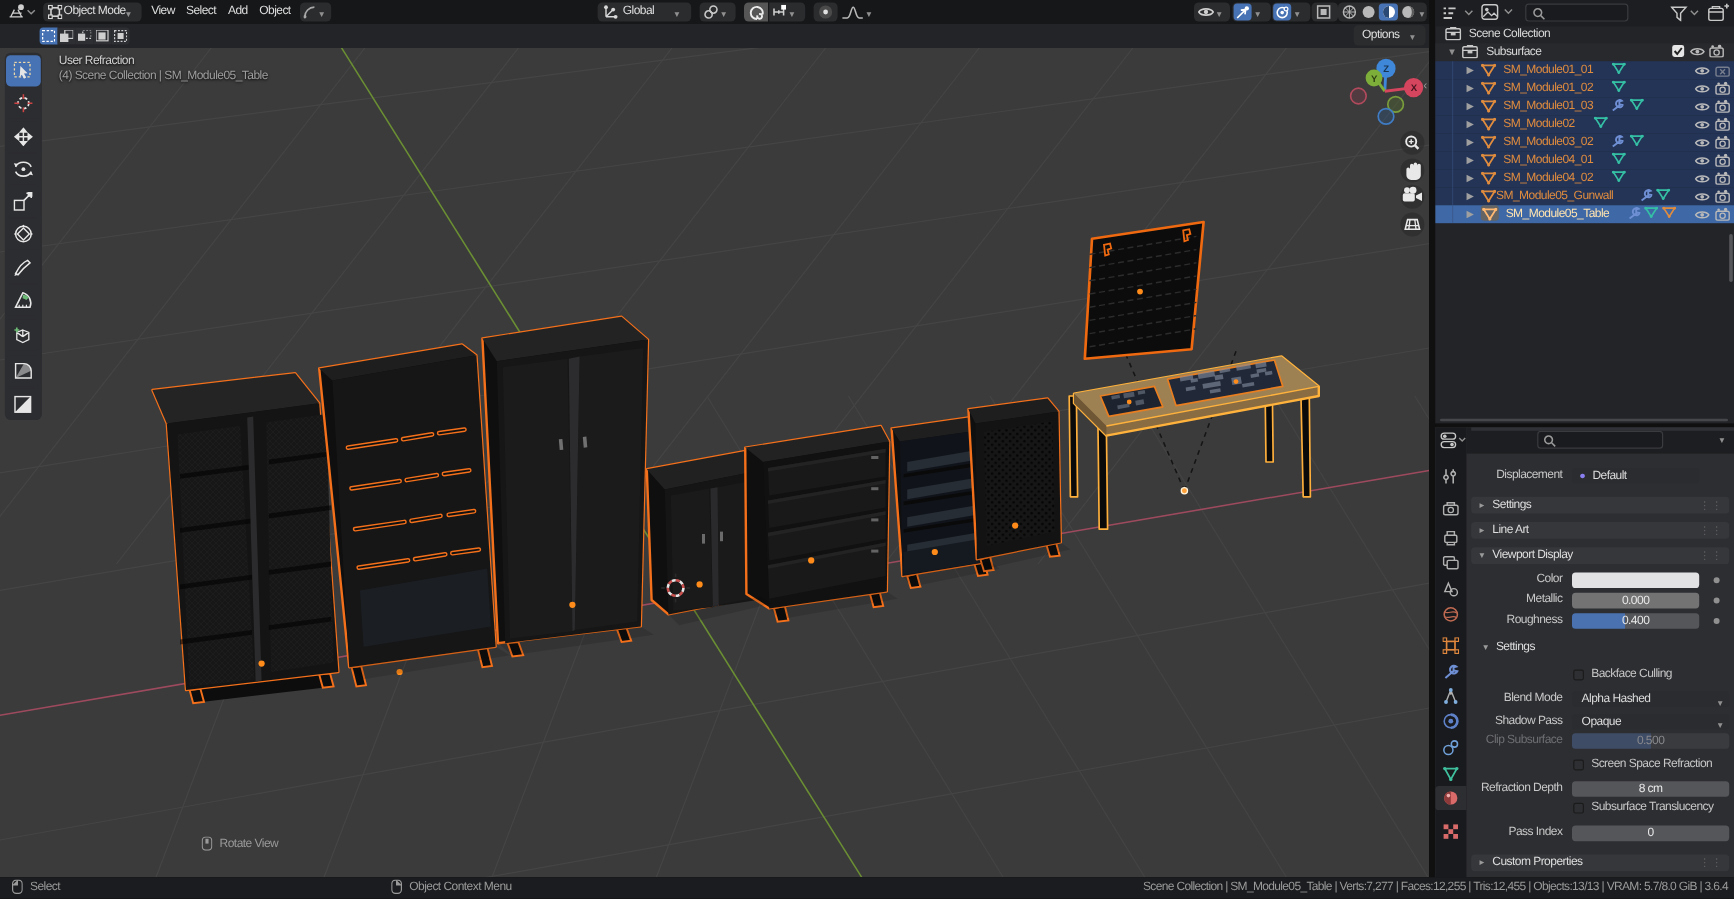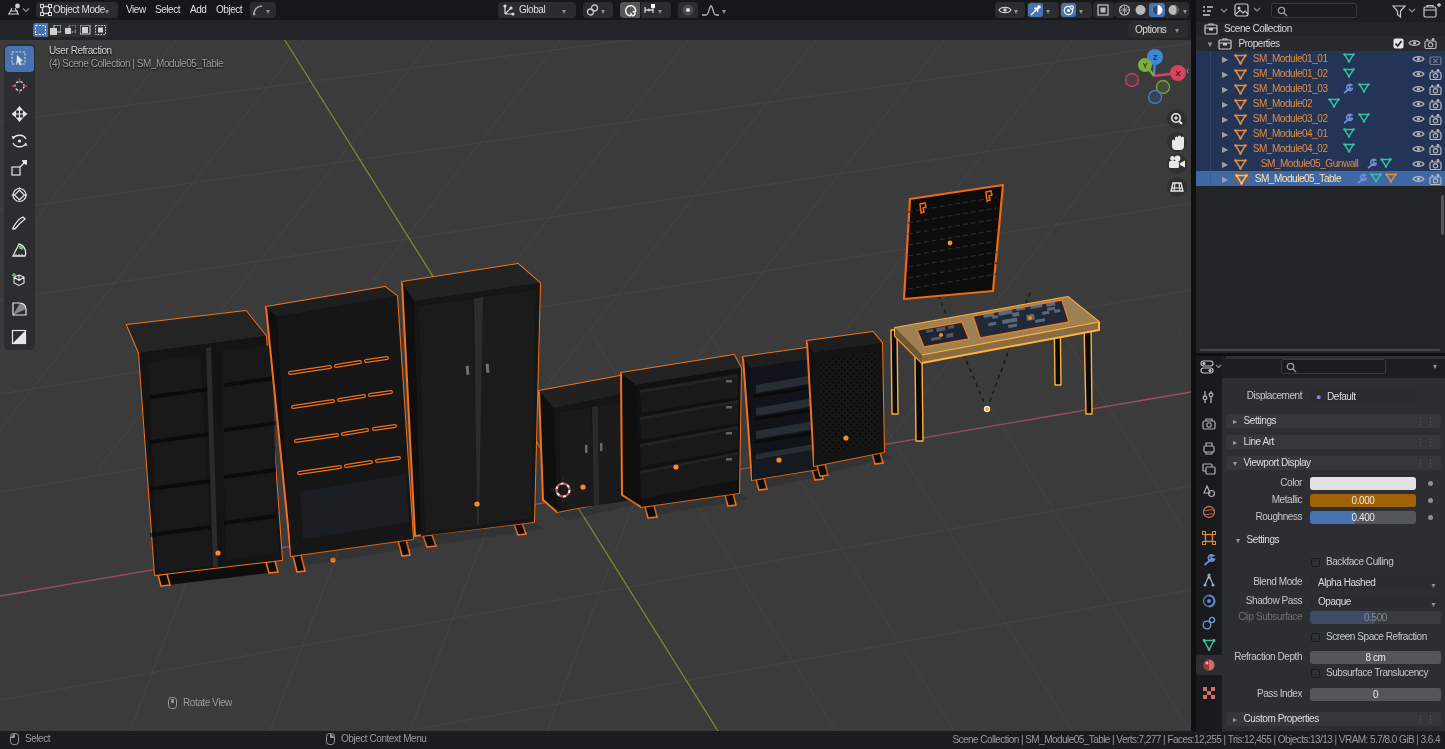--- a/index.html
+++ b/index.html
@@ -3,21 +3,21 @@
 *{margin:0;padding:0;box-sizing:border-box}
 html,body{width:1445px;height:749px;overflow:hidden;background:#101010}
 body{font-family:"Liberation Sans",sans-serif;font-size:10px;letter-spacing:-0.45px;color:#d8d8d8;position:relative}
 .abs{position:absolute;white-space:nowrap}
 .row1{left:0;top:0;width:1191px;height:20px;background:#161719;z-index:5}
 .row2{left:0;top:20px;width:1191px;height:20px;background:#232427;z-index:5}
 .menu{color:#dfdfdf;font-size:10px;line-height:20px}
 .pill{background:#2b2c2e;border-radius:4px;height:16px;top:2px;line-height:16px}
 .chev{color:#909090;font-size:8px}
 .lbl{color:#c7c7c7;text-align:right}
-.fld{background:#a16207;border-radius:3px;height:13px;line-height:13px;text-align:center;color:#e8e8e8}
+.fld{background:#737373;border-radius:3px;height:13px;line-height:13px;text-align:center;color:#e8e8e8}
 .drop{background:#2b2c30;border-radius:3px;height:13px;line-height:13px;color:#dcdcdc}
 .phead{background:#36373b;border-radius:3px;height:14px;line-height:14px;color:#dedede}
 .cb{width:9px;height:9px;background:#2e2f33;border:1px solid #1b1b1b;border-radius:2px}
 </style></head><body>
 
 <svg class="abs" style="left:0;top:0;z-index:1" width="1191" height="731" viewBox="0 0 1191 731">
     <rect width="1191" height="731" fill="#3b3b3b"></rect>
     <defs>
 <pattern id="mesh" width="5" height="5" patternUnits="userSpaceOnUse">
         <rect width="5" height="5" fill="#171717"></rect>
@@ -482,21 +482,21 @@
     <div class="abs" style="left:8px;top:21px;width:240px;height:15px;line-height:15px"><svg width="14" height="12" style="vertical-align:middle">
         <rect x="1" y="2" width="12" height="9" rx="1" fill="none" stroke="#c8c8c8" stroke-width="1.2"></rect>
         <path d="M1,5 h12 M5,2 v-1 h4 v1" stroke="#c8c8c8" stroke-width="1.2" fill="none"></path>
         <rect x="5" y="5" width="4" height="2.5" fill="#c8c8c8"></rect>
       </svg><span style="color:#d8d8d8;margin-left:6px">Scene Collection</span></div>
     <div class="abs" style="left:0;top:36px;width:249px;height:15px;background:#28292d"></div>
     <div class="abs" style="left:10px;top:36px;width:240px;height:15px;line-height:15px"><span style="color:#8f8f8f;font-size:8px">▼</span><span style="margin-left:5px"><svg width="14" height="12" style="vertical-align:middle">
           <rect x="1" y="2" width="12" height="9" rx="1" fill="none" stroke="#c8c8c8" stroke-width="1.2"></rect>
           <path d="M1,5 h12 M5,2 v-1 h4 v1" stroke="#c8c8c8" stroke-width="1.2" fill="none"></path>
           <rect x="5" y="5" width="4" height="2.5" fill="#c8c8c8"></rect>
-        </svg></span><span style="color:#d8d8d8;margin-left:6px">Properties</span></div>
+        </svg></span><span style="color:#d8d8d8;margin-left:6px">Subsurface</span></div>
     <div class="abs" style="left:197px;top:37px;width:52px;height:14px"><svg width="11" height="11" style="vertical-align:middle">
         <rect x="0.5" y="0.5" width="10" height="10" rx="2" fill="#e6e6e6"></rect>
         <path d="M2.5,5.5 l2.2,2.5 L8.5,3" stroke="#222" stroke-width="1.6" fill="none"></path>
       </svg><span style="margin-left:4px"><svg width="13" height="10" style="vertical-align:middle">
           <path d="M1,5 C3,1.8 10,1.8 12,5 C10,8.2 3,8.2 1,5 Z" fill="none" stroke="#b9b9b9" stroke-width="1.2"></path>
           <circle cx="6.5" cy="5" r="1.6" fill="#b9b9b9"></circle>
         </svg></span><span style="margin-left:3px"><svg width="13" height="11" style="vertical-align:middle">
           <rect x="1" y="3" width="11" height="7.5" rx="1.5" fill="none" stroke="#b9b9b9" stroke-width="1.2"></rect>
           <circle cx="6.5" cy="6.8" r="2.2" fill="none" stroke="#b9b9b9" stroke-width="1.1"></circle>
           <circle cx="3.2" cy="1.8" r="1.1" fill="#b9b9b9"></circle>
@@ -673,21 +673,21 @@
           <circle cx="6.5" cy="6.8" r="2.2" fill="none" stroke="#b9b9b9" stroke-width="1.1"></circle>
           <circle cx="3.2" cy="1.8" r="1.1" fill="#b9b9b9"></circle>
           <circle cx="9" cy="1.5" r="1.4" fill="#b9b9b9"></circle>
         </svg></span></div>
     <div class="abs" style="left:0;top:156px;width:249px;height:15px;background:#243457"></div>
     <div class="abs" style="left:26px;top:156px;width:220px;height:15px;line-height:15px"><span style="color:#9f9f9f;font-size:8px">▶</span><span style="margin-left:6px"><svg width="13" height="11" style="vertical-align:middle">
           <path d="M1.5,1.5 h10 L6.5,9.5 Z" fill="none" stroke="#e08c3e" stroke-width="1.5"></path>
           <circle cx="1.5" cy="1.5" r="1.3" fill="#e08c3e"></circle>
           <circle cx="11.5" cy="1.5" r="1.3" fill="#e08c3e"></circle>
           <circle cx="6.5" cy="9.5" r="1.3" fill="#e08c3e"></circle>
-        </svg></span><span style="color:#e08c3e;margin-left:14px">SM_Module05_Gunwall</span></div>
+        </svg></span><span style="color:#e08c3e;margin-left:0">SM_Module05_Gunwall</span></div>
     <div class="abs" style="left:0;top:157px;width:249px;height:15px">
       <span class="abs" style="left:169px;top:0"><svg width="12" height="11" style="vertical-align:middle">
           <path d="M10.5,2 a3,3 0 1 0 1,3.5 l-3,-0.5 0,-2.5 Z M9,5.5 L3,10" stroke="#6f8fd4" stroke-width="1.6" fill="none"></path>
         </svg></span>
       <span class="abs" style="left:184px;top:0"><svg width="12" height="10" style="vertical-align:middle">
           <path d="M1.5,1.5 h9 L6,8.5 Z" fill="none" stroke="#35c0a5" stroke-width="1.4"></path>
           <circle cx="1.5" cy="1.5" r="1.2" fill="#35c0a5"></circle>
           <circle cx="10.5" cy="1.5" r="1.2" fill="#35c0a5"></circle>
           <circle cx="6" cy="8.5" r="1.2" fill="#35c0a5"></circle>
         </svg></span>

